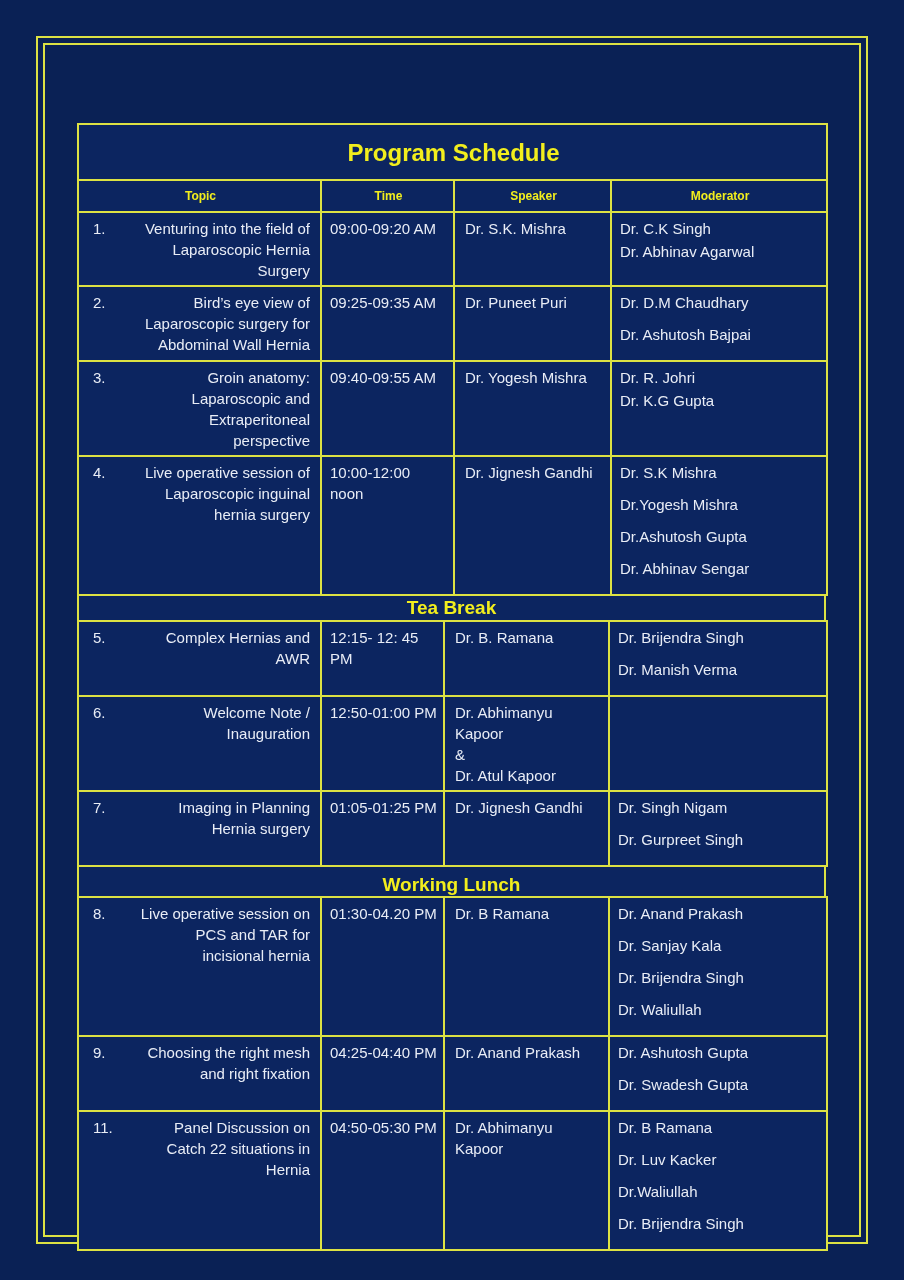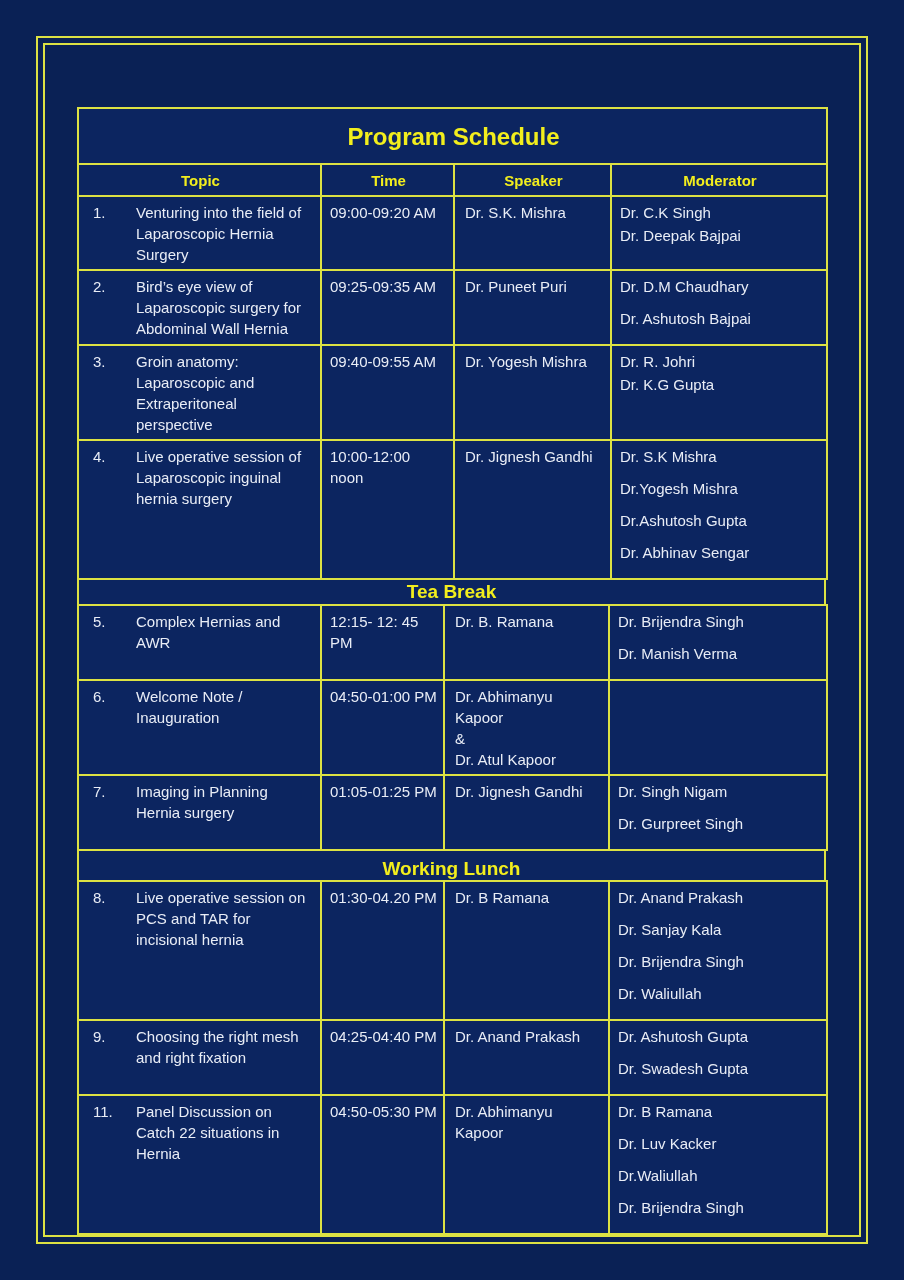--- a/index.html
+++ b/index.html
@@ -4,31 +4,31 @@
 <style>
   html,body{margin:0;padding:0;background:#0a2155;}
   .page{position:relative;width:904px;height:1280px;background:#0a2155;
         font-family:"Liberation Sans",sans-serif;overflow:hidden;}
   .frame-outer{position:absolute;left:36px;top:36px;right:36px;bottom:36px;
         border:2px solid #dde243;pointer-events:none;}
   .frame-inner{position:absolute;left:43px;top:43px;right:43px;bottom:43px;
         border:2px solid #dde243;pointer-events:none;}
   .sheet{position:absolute;left:77px;top:107px;width:749px;}
   table{border-collapse:collapse;table-layout:fixed;width:749px;background:#0c2560;margin-top:-2px;}
-  table.first{margin-top:0;}
+  table.first{margin-top:16px;}
   td,th{border:2px solid #dde243;vertical-align:top;color:#e9edf6;
         font-size:15px;line-height:21px;font-weight:normal;padding:5px 6px 4px 8px;
         overflow:hidden;}
   .title-cell{text-align:center;vertical-align:middle;color:#f2ee1d;
         font-size:24px;font-weight:bold;line-height:28px;}
-  th{ text-align:center;vertical-align:middle;color:#f2ee1d;font-weight:bold;font-size:15px;}
+  th{ text-align:center;vertical-align:middle;color:#f2ee1d;font-weight:bold;font-size:12px;}
   .c-topic{padding-left:14px;}
   .topic-flex{display:flex;}
   .num{flex:none;width:43px;}
-  .ttext{flex:1;padding-right:4px;}
+  .ttext{flex:1;padding-right:4px;text-align:right;}
   .c-mod{}
   .c-spk{padding-left:10px;}
   td p{margin:0;}
   .mods.spaced p{margin:0 0 11px 0;}
   .mods.compact p{margin:0 0 2px 0;}
   .banner{width:745px;background:#0c2560;border:2px solid #dde243;margin-top:-2px;
         display:flex;align-items:center;justify-content:center;
         color:#f2ee1d;font-weight:bold;font-size:19px;}
   .banner.tea{height:24px;}
   .banner.lunch{height:29px;align-items:flex-end;}
@@ -68,21 +68,21 @@
         </td>
         <td>
               <p>09:00-09:20 AM</p>
             </td>
         <td class="c-spk">
               <p>Dr. S.K. Mishra</p>
             </td>
         <td class="c-mod">
           <div class="mods compact">
             <p>Dr. C.K Singh</p>
-            <p>Dr. Deepak Bajpai</p>
+            <p>Dr. Abhinav Agarwal</p>
           </div>
         </td>
       </tr>
       <tr style="height:65px">
         <td class="c-topic">
           <div class="topic-flex">
                 <span class="num">2.</span>
                 <span class="ttext">Bird’s eye view of Laparoscopic surgery for Abdominal Wall Hernia</span>
               </div>
         </td>
@@ -177,21 +177,21 @@
         </td>
       </tr>
       <tr style="height:57px">
         <td class="c-topic">
           <div class="topic-flex">
                 <span class="num">6.</span>
                 <span class="ttext">Welcome Note / Inauguration</span>
               </div>
         </td>
         <td>
-              <p>04:50-01:00 PM</p>
+              <p>12:50-01:00 PM</p>
             </td>
         <td class="c-spk">
           <p>Dr. Abhimanyu Kapoor</p>
           <p>&amp;</p>
           <p>Dr. Atul Kapoor</p>
         </td>
         <td class="c-mod">
               <div class="mods compact"></div>
             </td>
       </tr>

